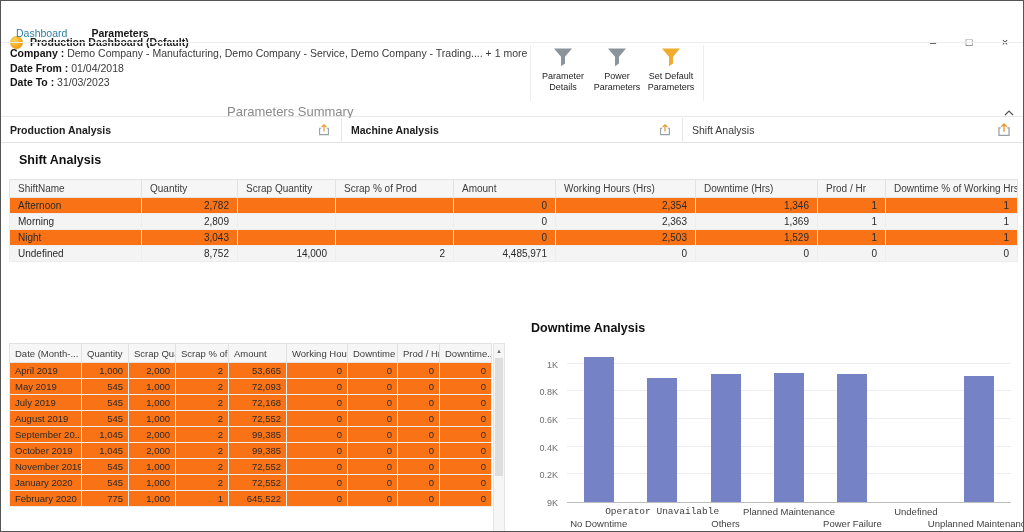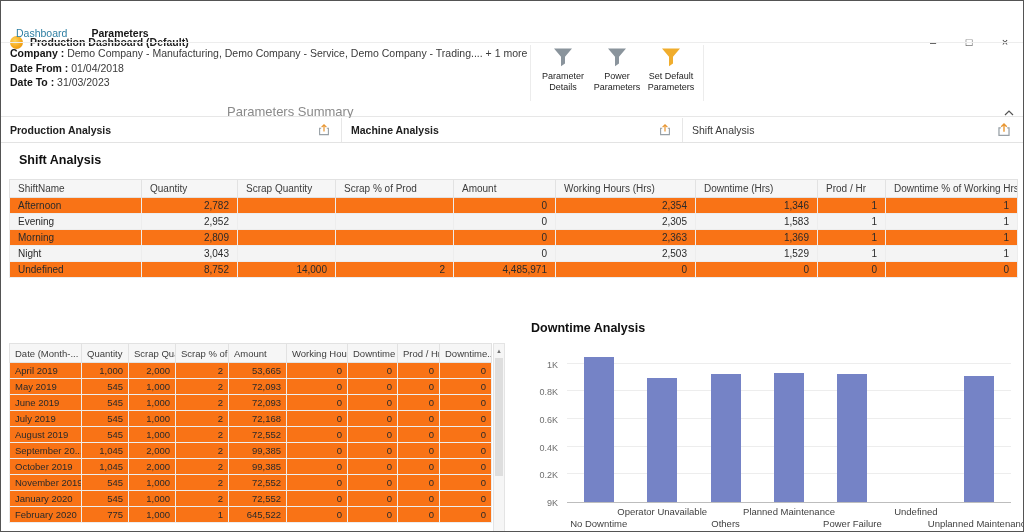--- a/index.html
+++ b/index.html
@@ -187,31 +187,20 @@
           <td class="num">2,782</td>
           <td class="num"></td>
           <td class="num"></td>
           <td class="num">0</td>
           <td class="num">2,354</td>
           <td class="num">1,346</td>
           <td class="num">1</td>
           <td class="num">1</td>
         </tr>
         <tr>
-          <td>Evening</td>
-          <td class="num">2,952</td>
-          <td class="num"></td>
-          <td class="num"></td>
-          <td class="num">0</td>
-          <td class="num">2,305</td>
-          <td class="num">1,583</td>
-          <td class="num">1</td>
-          <td class="num">1</td>
-        </tr>
-        <tr>
           <td>Morning</td>
           <td class="num">2,809</td>
           <td class="num"></td>
           <td class="num"></td>
           <td class="num">0</td>
           <td class="num">2,363</td>
           <td class="num">1,369</td>
           <td class="num">1</td>
           <td class="num">1</td>
         </tr>
@@ -274,31 +263,20 @@
             <td class="num">2,000</td>
             <td class="num">2</td>
             <td class="num">53,665</td>
             <td class="num">0</td>
             <td class="num">0</td>
             <td class="num">0</td>
             <td class="num">0</td>
           </tr>
           <tr>
             <td>May 2019</td>
-            <td class="num">545</td>
-            <td class="num">1,000</td>
-            <td class="num">2</td>
-            <td class="num">72,093</td>
-            <td class="num">0</td>
-            <td class="num">0</td>
-            <td class="num">0</td>
-            <td class="num">0</td>
-          </tr>
-          <tr>
-            <td>June 2019</td>
             <td class="num">545</td>
             <td class="num">1,000</td>
             <td class="num">2</td>
             <td class="num">72,093</td>
             <td class="num">0</td>
             <td class="num">0</td>
             <td class="num">0</td>
             <td class="num">0</td>
           </tr>
           <tr>
@@ -417,21 +395,21 @@
         <div class="slot">
           <div class="bar" style="height: 127.818px; background: rgb(117, 131, 198);"></div>
         </div>
         <div class="slot"></div>
         <div class="slot">
           <div class="bar" style="height: 125.745px; background: rgb(117, 131, 198);"></div>
         </div>
       </div>
     <div class="xlabels" id="chart-xlabels">
         <div class="xlabel" style="left: 7.14286%; top: 12px;">No Downtime</div>
-        <div class="xlabel" style="left: 21.4286%; top: 0px;">Operator Unavailable</div>
+        <div class="xlabel" style="left: 21.4286%; top: 0px; font-family: Liberation Mono, monospace;">Operator Unavailable</div>
         <div class="xlabel" style="left: 35.7143%; top: 12px;">Others</div>
         <div class="xlabel" style="left: 50%; top: 0px;">Planned Maintenance</div>
         <div class="xlabel" style="left: 64.2857%; top: 12px;">Power Failure</div>
         <div class="xlabel" style="left: 78.5714%; top: 0px;">Undefined</div>
         <div class="xlabel" style="left: 92.8571%; top: 12px;">Unplanned Maintenance</div>
       </div>
   </div>
 
 </div>
 

